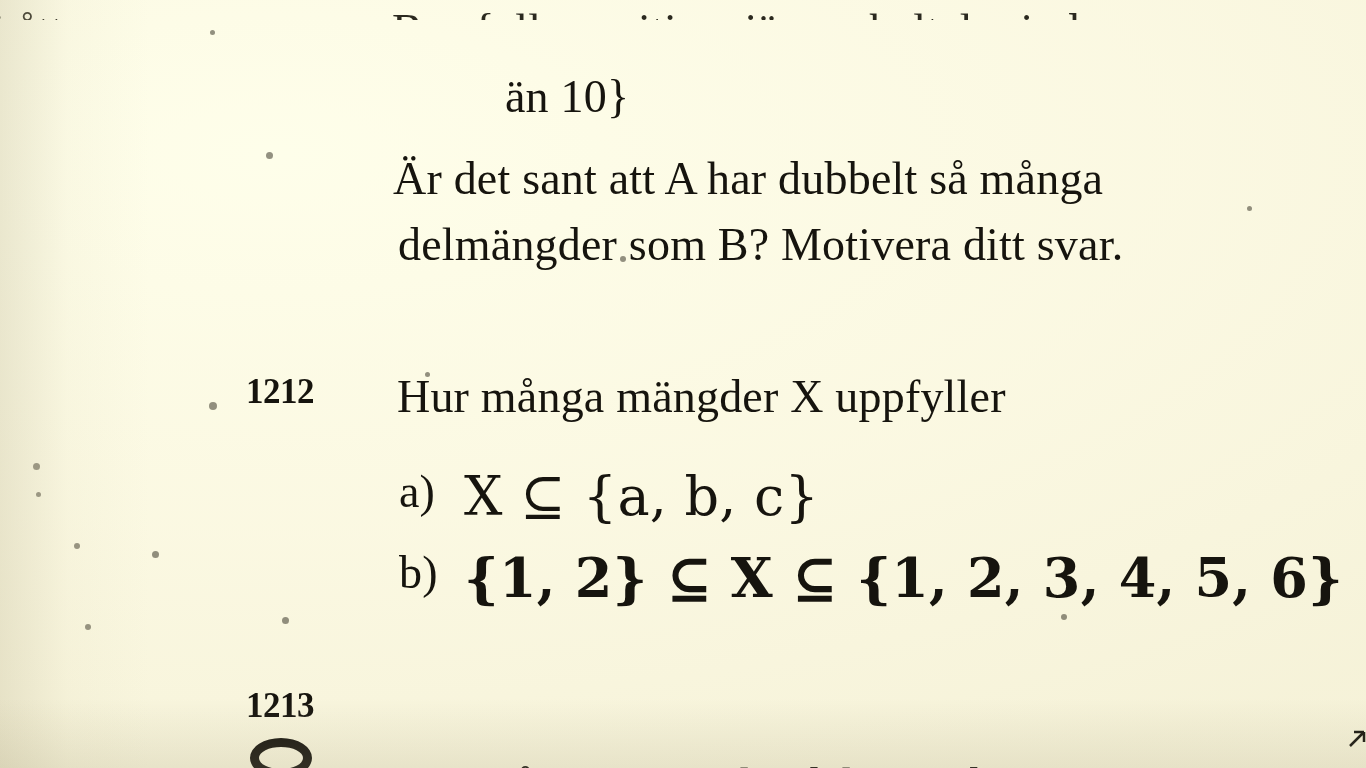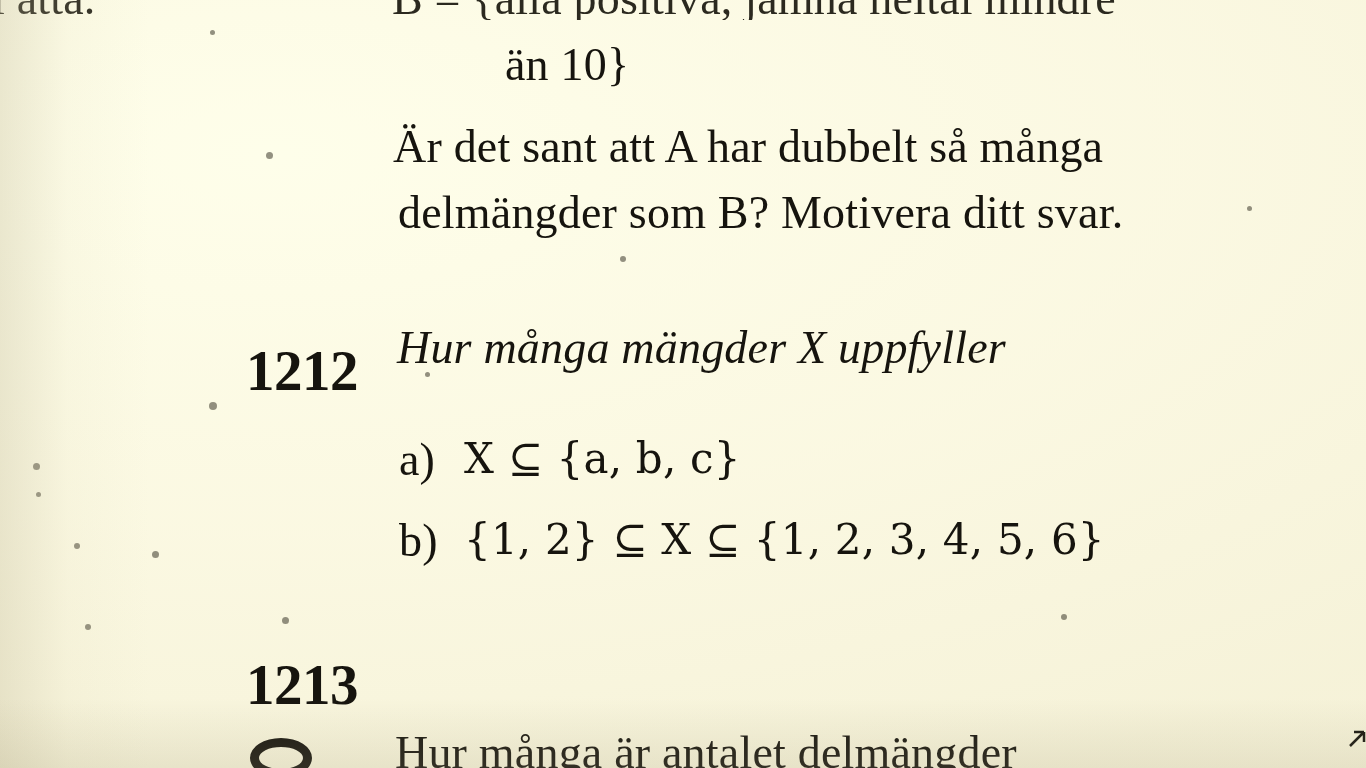--- a/index.html
+++ b/index.html
@@ -58,49 +58,50 @@
   .text-layer {
     position: absolute;
     inset: 0;
   }
 
   .line {
     position: absolute;
     white-space: nowrap;
     line-height: 1;
     letter-spacing: 0.2px;
+    margin-top: 32px;
   }
 
   .body-text {
     font-size: 46px;
   }
   .num {
     font-weight: bold;
-    font-size: 57px;
+    font-size: 35px;
     letter-spacing: -0.5px;
   }
 
   
   .clipped-top {
     color: #1a180f;
     opacity: 0.92;
   }
 
   .cut-row {
     position: absolute;
     top: -26px;
     left: 0;
     right: 0;
     height: 46px;
     overflow: hidden;
   }
 
   .mathsym {
     font-family: "DejaVu Serif", serif;
-    font-size: 42px;
+    font-size: 54px;
     text-align: right;
   }
 
   
   .circle-marker {
     position: absolute;
     width: 62px;
     height: 40px;
     border: 9px solid #16140e;
     border-radius: 50%;
@@ -154,27 +155,27 @@
     </div>
 
     <div class="line body-text" style="left:505px; top:42px;">än 10}</div>
 
     <div class="line body-text" style="left:393px; top:124px;">Är det sant att A har dubbelt så många</div>
 
     <div class="line body-text" style="left:398px; top:190px;">delmängder som B? Motivera ditt svar.</div>
 
     <div class="line num" style="left:246px; top:342px;">1212</div>
 
-    <div class="line body-text" style="left:397px; top:325px;font-style:italic;">Hur många mängder X uppfyller</div>
+    <div class="line body-text" style="left:397px; top:342px;">Hur många mängder X uppfyller</div>
 
     <div class="line body-text" style="left:399px; top:437px;">a)</div>
     <div class="line body-text mathsym" style="left:464px; top:438px;">X ⊆ {a, b, c}</div>
 
     <div class="line body-text" style="left:399px; top:518px;">b)</div>
-    <div class="line body-text mathsym" style="left:464px; top:519px;">{1, 2} ⊆ X ⊆ {1, 2, 3, 4, 5, 6}</div>
+    <div class="line body-text mathsym" style="left:464px; top:519px;font-weight:bold;">{1, 2} ⊆ X ⊆ {1, 2, 3, 4, 5, 6}</div>
 
     <div class="line num" style="left:246px; top:656px;">1213</div>
 
 
     <div class="bottom-clip">
       <div class="circle-marker" style="left:250px; top:14px;"></div>
       <div class="line body-text" style="left:395px; top:6px;">Hur många är antalet delmängder</div>
     </div>
 
   </div>

